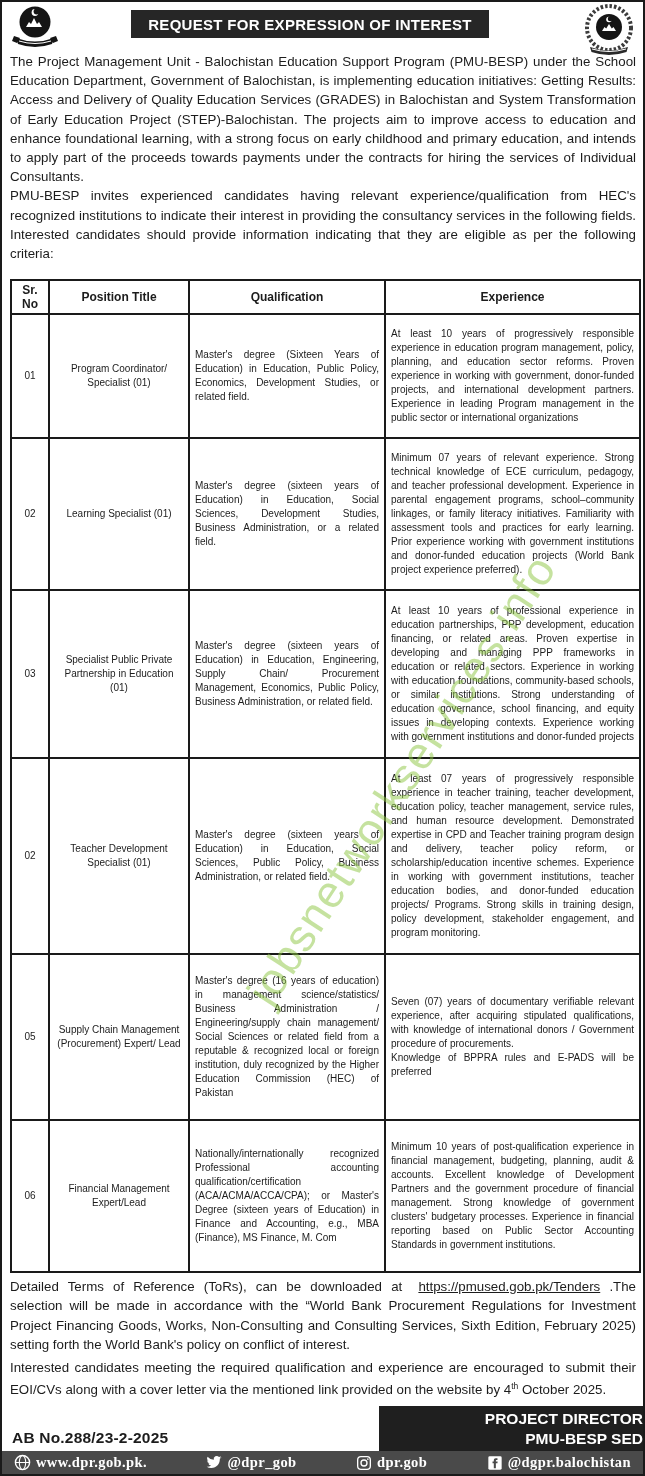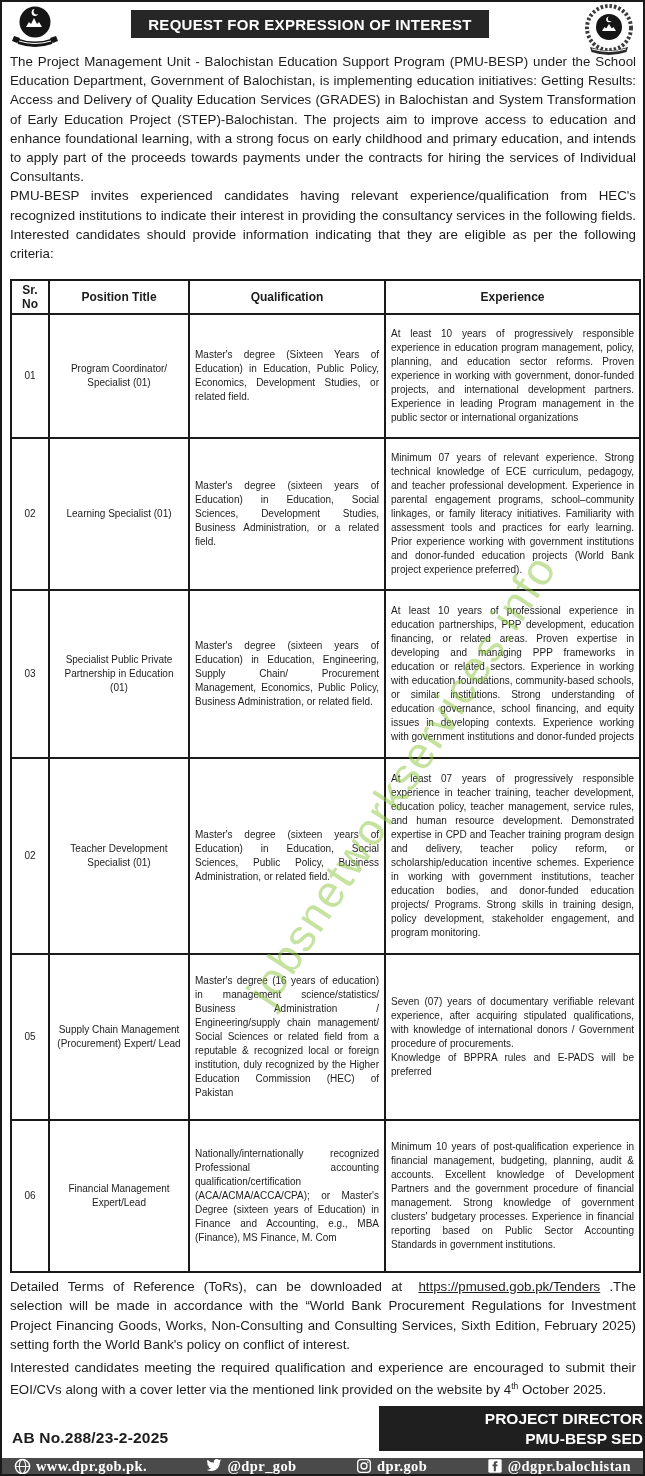--- a/index.html
+++ b/index.html
@@ -49,21 +49,21 @@
   .tors sup{font-size:8.5px;}
   
   .bottom-area{position:absolute;left:0;right:0;bottom:23px;height:50px;}
   .ab-number{position:absolute;left:10px;bottom:4px;font-weight:bold;font-size:15.5px;letter-spacing:.2px;}
   .director-box{
     position:absolute;right:0;bottom:0;width:264px;
     background:#1f1f1f;color:#fff;text-align:right;
     font-weight:bold;font-size:15.5px;line-height:20px;padding:3px 0 2px;
   }
   .social-bar{
-    position:absolute;left:0;right:0;bottom:0;height:16px;
+    position:absolute;left:0;right:0;bottom:0;height:23px;
     background:#4a4a4a;
     display:flex;align-items:center;justify-content:space-between;
     padding:0 12px;box-sizing:border-box;
     color:#fff;font-family:"Liberation Serif",serif;font-weight:bold;font-size:14.5px;
     letter-spacing:.4px;white-space:nowrap;
   }
   .social-item{display:flex;align-items:center;gap:5px;}
   .social-item svg{display:block;}
   
   .watermark{

